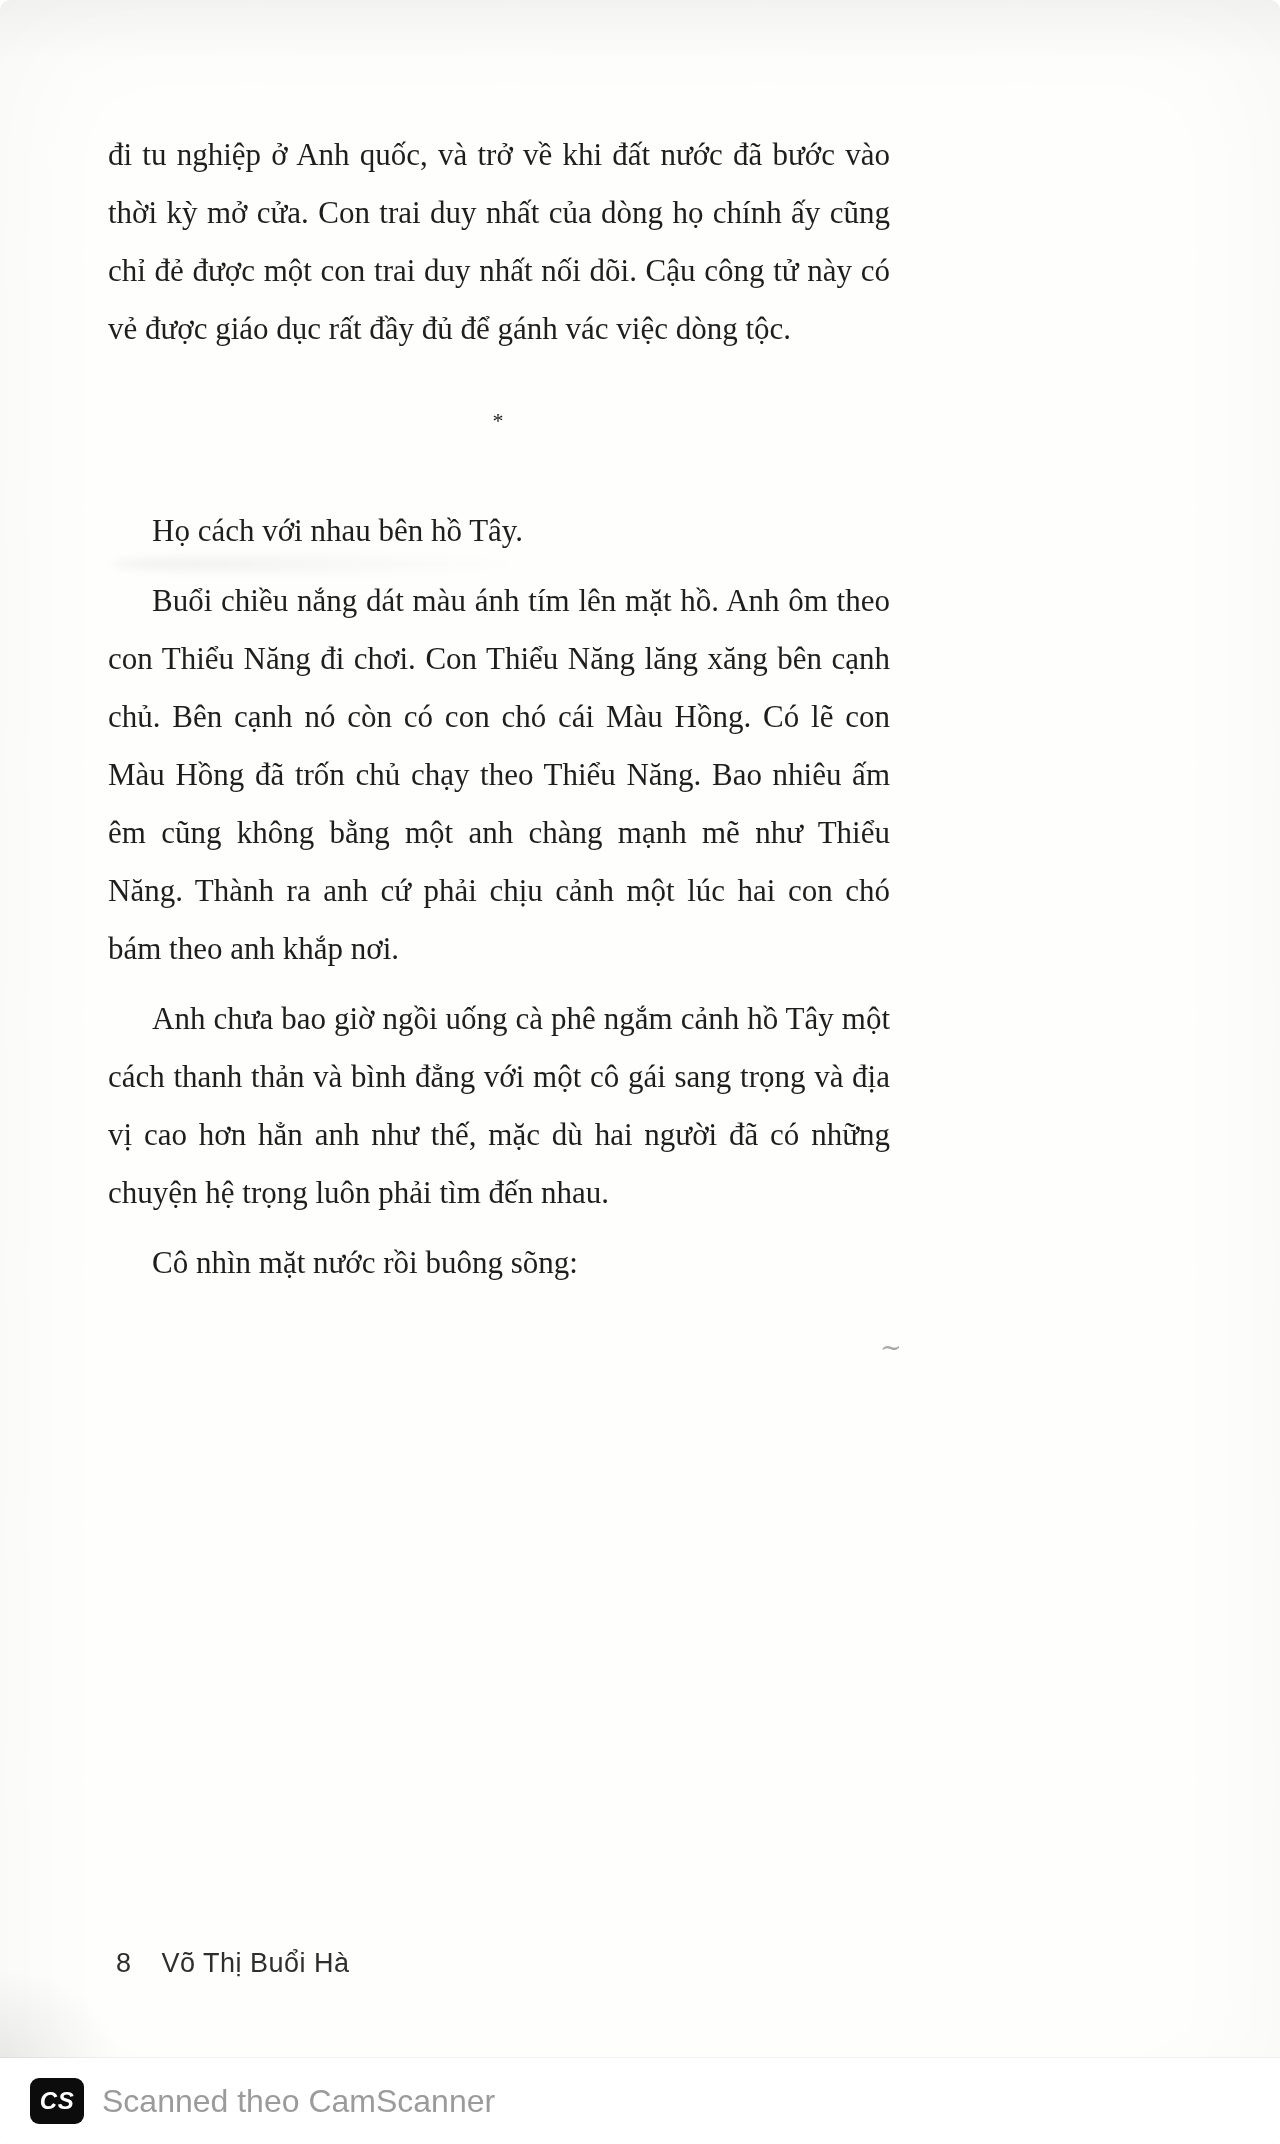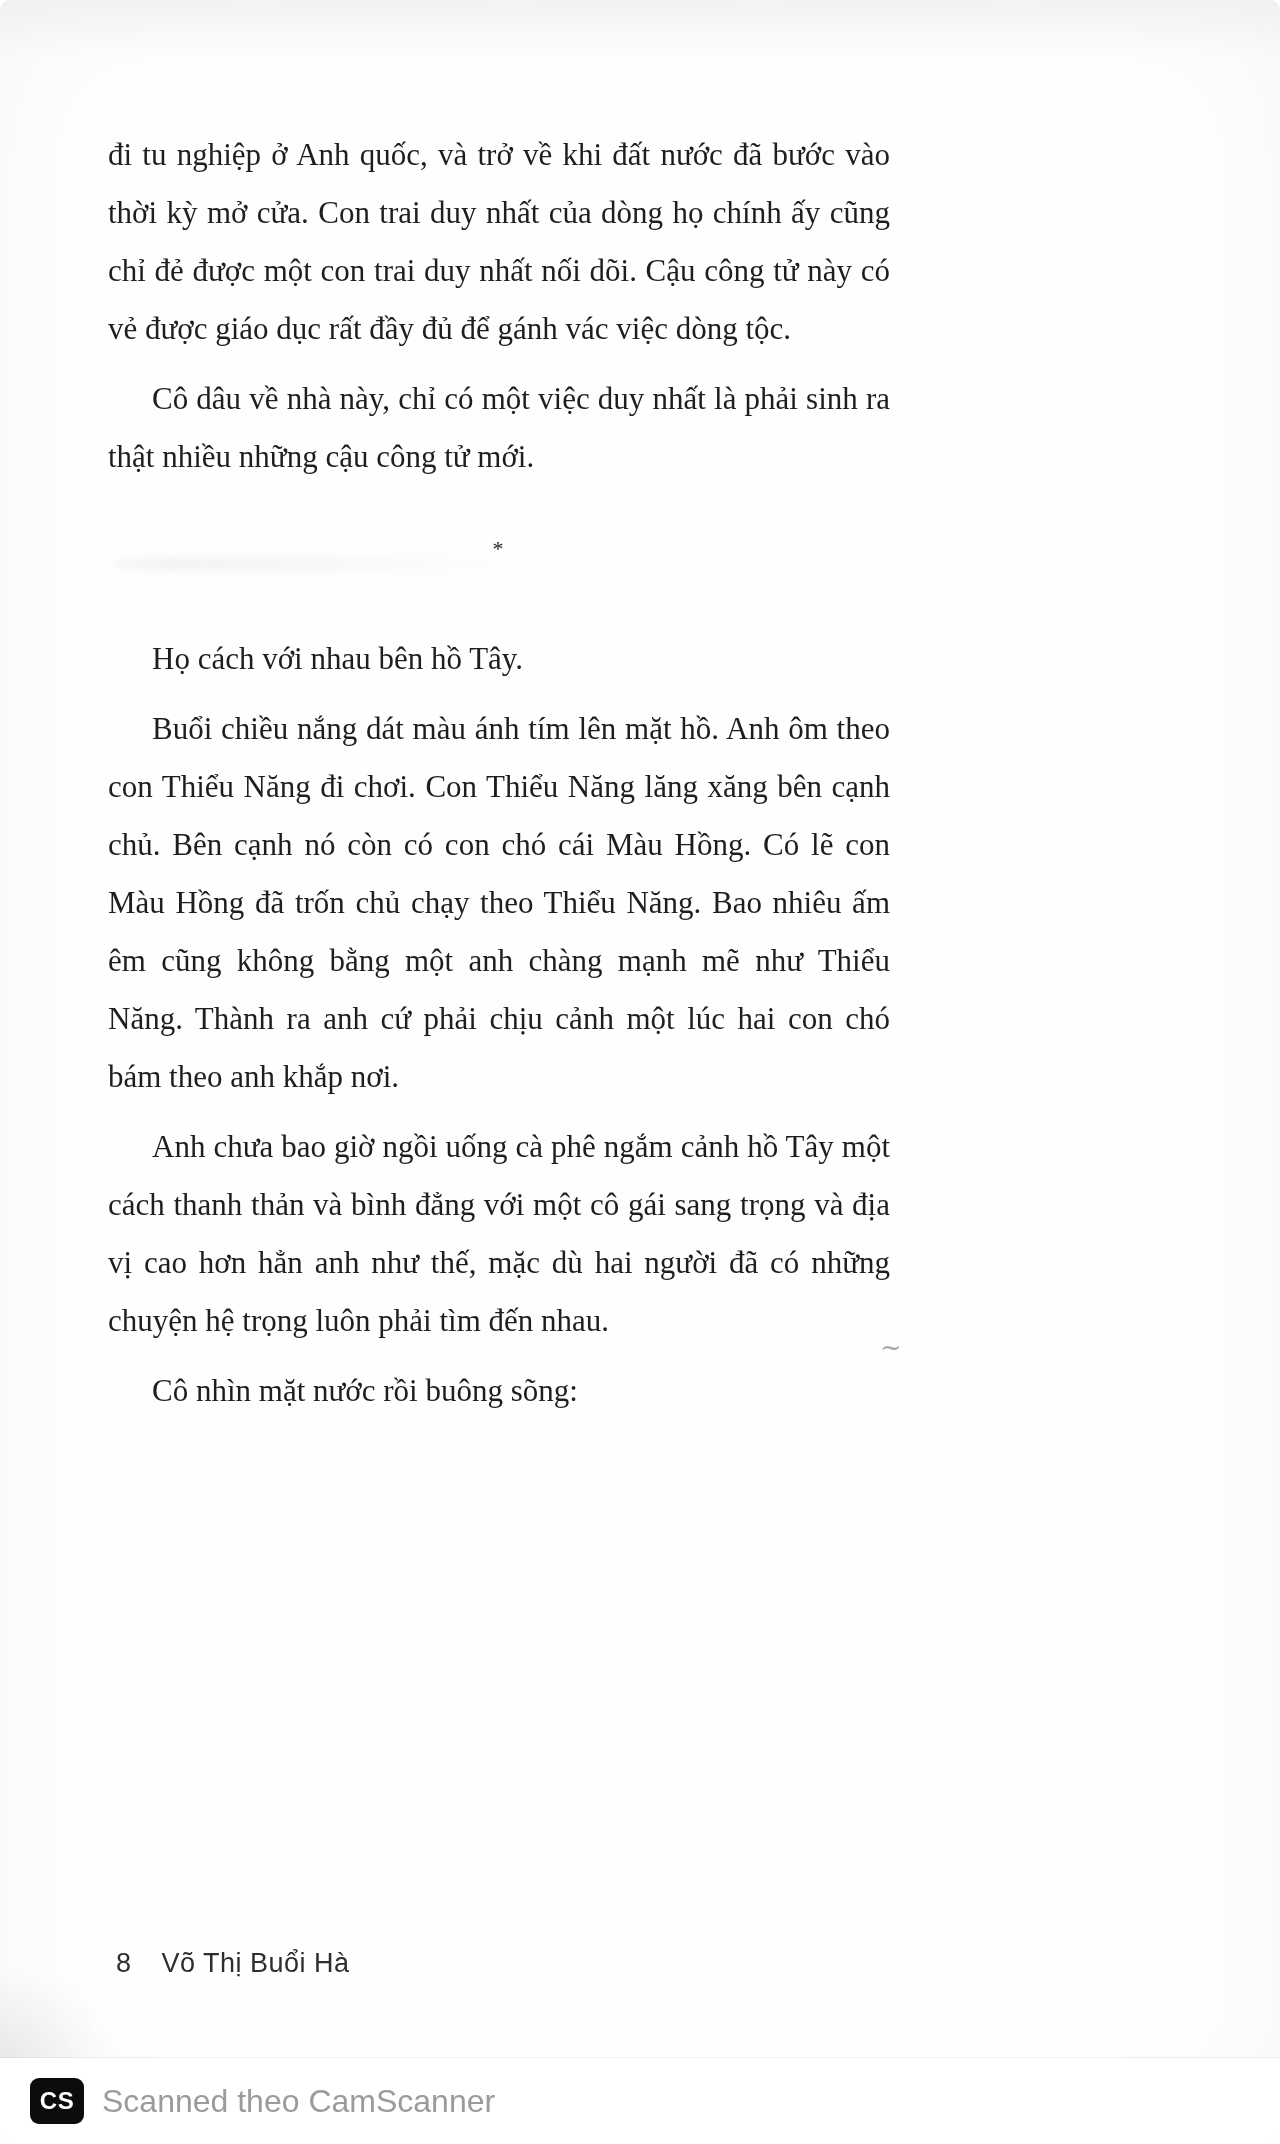--- a/index.html
+++ b/index.html
@@ -75,20 +75,21 @@
     border-radius: 9px;
     display: flex;
     align-items: center;
     justify-content: center;
     color: #ffffff;
     font-family: "Liberation Sans", sans-serif;
     font-weight: bold;
     font-size: 24px;
     letter-spacing: 0.5px;
     flex: 0 0 auto;
+    font-style: italic;
   }
   .scan-label {
     margin-left: 18px;
     font-family: "Liberation Sans", sans-serif;
     font-size: 32px;
     color: #9b9b9b;
   }
   
   .smudge {
     position: absolute;
@@ -131,21 +132,20 @@
 </style>
 </head>
 <body>
 
 <div class="page">
 
   <div class="top-shadow"></div>
 
   <div class="text-block" id="paragraph-container">
       <p class="para">đi tu nghiệp ở Anh quốc, và trở về khi đất nước đã bước vào thời kỳ mở cửa. Con trai duy nhất của dòng họ chính ấy cũng chỉ đẻ được một con trai duy nhất nối dõi. Cậu công tử này có vẻ được giáo dục rất đầy đủ để gánh vác việc dòng tộc.</p>
-      <p class="para indent">Cô dâu về nhà này, chỉ có một việc duy nhất là phải sinh ra thật nhiều những cậu công tử mới.</p>
       <p class="separator">*</p>
       <p class="para indent">Họ cách với nhau bên hồ Tây.</p>
       <p class="para indent">Buổi chiều nắng dát màu ánh tím lên mặt hồ. Anh ôm theo con Thiểu Năng đi chơi. Con Thiểu Năng lăng xăng bên cạnh chủ. Bên cạnh nó còn có con chó cái Màu Hồng. Có lẽ con Màu Hồng đã trốn chủ chạy theo Thiểu Năng. Bao nhiêu ấm êm cũng không bằng một anh chàng mạnh mẽ như Thiểu Năng. Thành ra anh cứ phải chịu cảnh một lúc hai con chó bám theo anh khắp nơi.</p>
       <p class="para indent">Anh chưa bao giờ ngồi uống cà phê ngắm cảnh hồ Tây một cách thanh thản và bình đẳng với một cô gái sang trọng và địa vị cao hơn hẳn anh như thế, mặc dù hai người đã có những chuyện hệ trọng luôn phải tìm đến nhau.</p>
       <p class="para indent">Cô nhìn mặt nước rồi buông sõng:</p>
     </div>
 
   <div class="smudge"></div>
 
   <div class="pencil-mark">~</div>

